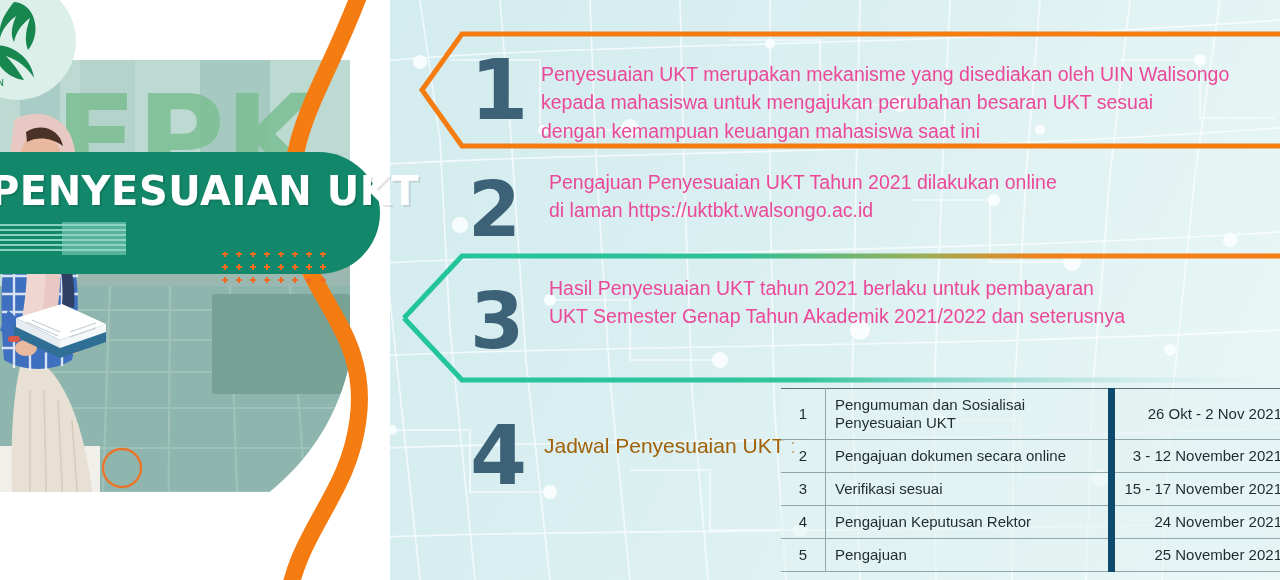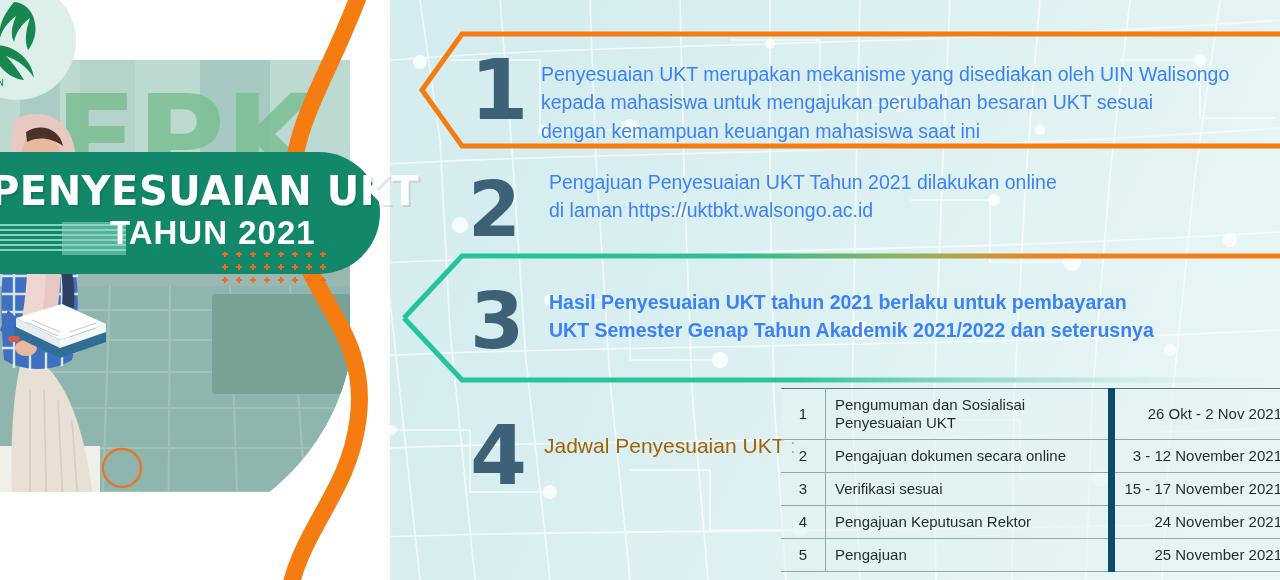--- a/index.html
+++ b/index.html
@@ -37,21 +37,21 @@
     text-shadow:2px 2px 0 rgba(0,0,0,.10);white-space:nowrap;}
   .title-sub{position:absolute;left:110px;top:214px;z-index:7;
     color:#ffffff;font-weight:bold;font-size:33px;letter-spacing:1px;white-space:nowrap;}
   .pill-stripes{position:absolute;left:0px;top:222px;width:126px;height:34px;z-index:7;}
   .dotgrid{position:absolute;left:222px;top:252px;z-index:7;}
 
   
   .item{position:absolute;}
   .num{position:absolute;font-weight:bold;color:#3d6277;line-height:1;
     font-family:"DejaVu Sans","Liberation Sans",sans-serif;}
-  .body-text{position:absolute;color:#3b82f6;font-size:19.5px;line-height:1.45;
+  .body-text{position:absolute;color:#ec4899;font-size:19.5px;line-height:1.45;
     white-space:pre-line;}
 
   
   .frame1{position:absolute;left:418px;top:30px;width:870px;height:120px;}
   
   .frame3{position:absolute;left:400px;top:252px;width:890px;height:132px;}
 
   
   .sched{position:absolute;left:781px;top:388px;width:510px;
     border-collapse:collapse;font-size:15px;color:#1f2b2e;
@@ -161,21 +161,21 @@
         <stop offset="45%" stop-color="#30c49c"></stop>
         <stop offset="70%" stop-color="#9bd9d2" stop-opacity=".8"></stop>
         <stop offset="100%" stop-color="#d8eef0" stop-opacity="0"></stop>
       </linearGradient>
     </defs>
     <path d="M888 4 L62 4 L4 66" fill="none" stroke="url(#g3top)" stroke-width="5"></path>
     <path d="M4 66 L62 128 L888 128" fill="none" stroke="url(#g3bot)" stroke-width="5"></path>
   </svg>
   <div class="item">
     <div class="num" style="left:470px;top:282px;font-size:78px;">3</div>
-    <div class="body-text" style="left:549px;top:288px;width:720px;font-weight:bold;">Hasil Penyesuaian UKT tahun 2021 berlaku untuk pembayaran
+    <div class="body-text" style="left:549px;top:274px;width:720px;">Hasil Penyesuaian UKT tahun 2021 berlaku untuk pembayaran
 UKT Semester Genap Tahun Akademik 2021/2022 dan seterusnya</div>
   </div>
 
   <div class="item">
     <div class="num" style="left:470px;top:415px;font-size:82px;">4</div>
     <div class="sched-label">Jadwal Penyesuaian UKT :</div>
   </div>
 
   <table class="sched">
     <tbody>
@@ -359,21 +359,20 @@
       <path d="M0 3 H126"></path>
         <path d="M0 8 H126"></path>
         <path d="M0 13 H126"></path>
       <path d="M0 18 H126"></path>
         <path d="M0 23 H126"></path>
         <path d="M0 28 H126"></path>
     </g>
     <rect x="62" y="0" width="64" height="33" fill="#8fd6c4" opacity=".55"></rect>
   </svg>
   <div class="title-main">PENYESUAIAN UKT</div>
-  <div class="title-sub">TAHUN 2021</div>
 
   <svg class="dotgrid" viewBox="0 0 108 40" width="108" height="40">
     <g fill="#ef6b1f">
       <g id="row0">
         <rect x="0" y="1" width="6" height="2"></rect>
           <rect x="2" y="-1" width="2" height="6"></rect>
         <rect x="14" y="1" width="6" height="2"></rect>
           <rect x="16" y="-1" width="2" height="6"></rect>
         <rect x="28" y="1" width="6" height="2"></rect>
           <rect x="30" y="-1" width="2" height="6"></rect>

